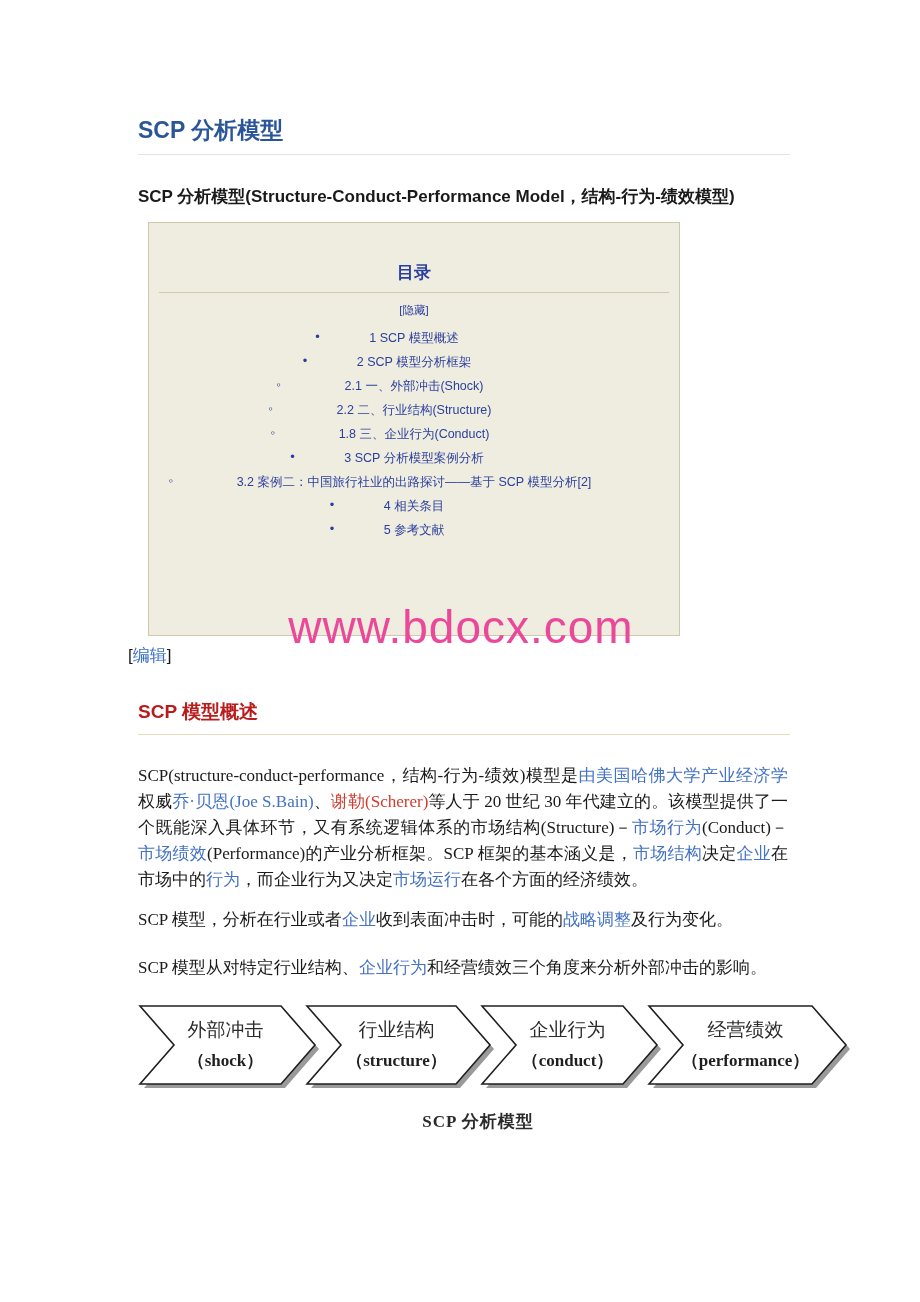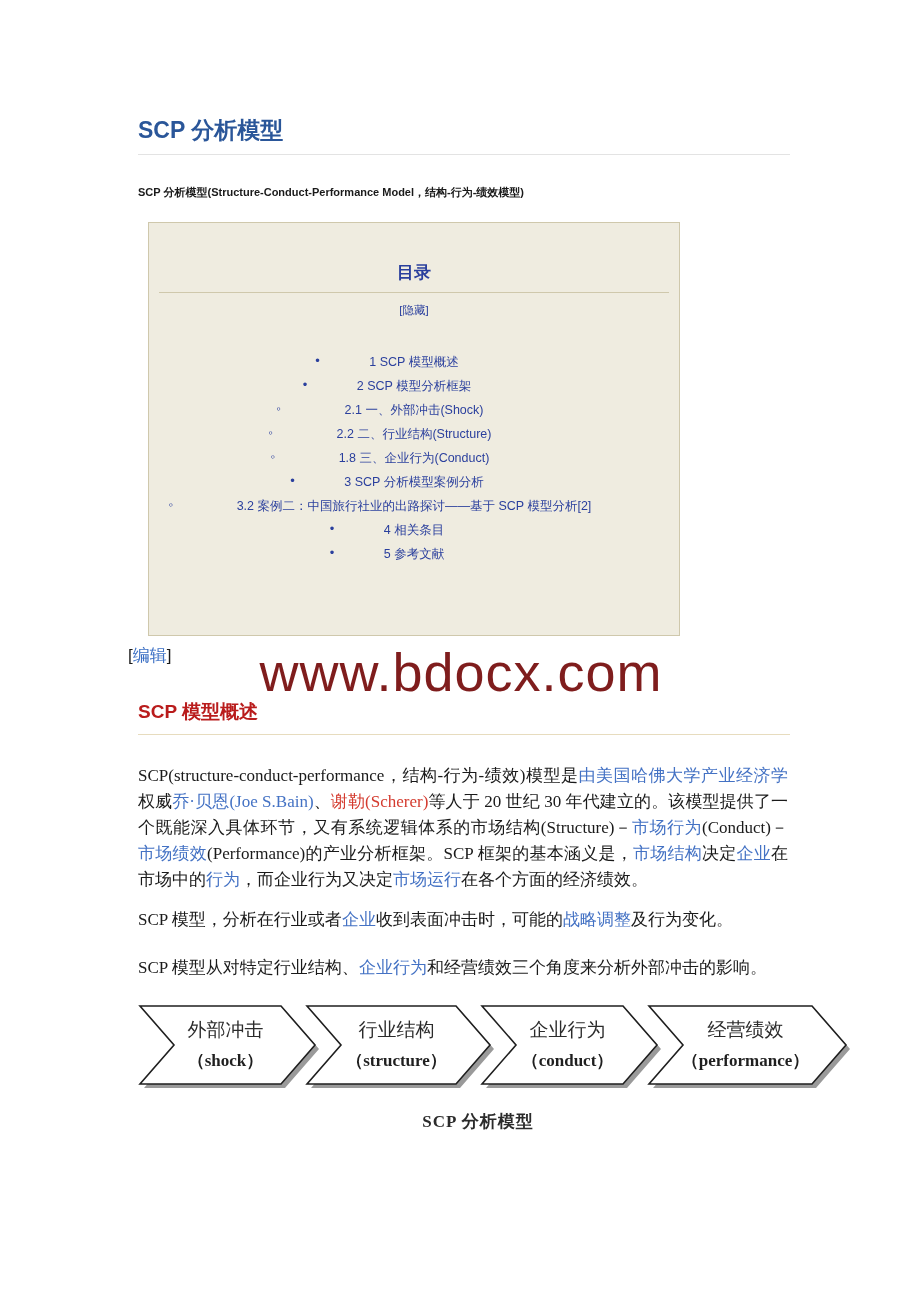--- a/index.html
+++ b/index.html
@@ -23,28 +23,27 @@
     height: 1302px;
   }
 
   
   .watermark {
     position: absolute;
     left: 236px;
     top: 600px;
     width: 450px;
     text-align: center;
-    font-size: 54px;
+    font-size: 46px;
     letter-spacing: 1px;
-    color: #7f1d1d;
+    color: #ec4899;
     font-family: "Liberation Sans", sans-serif;
     z-index: 5;
     pointer-events: none;
     white-space: nowrap;
-    margin-top: 41px;
   }
 
   
   .h1-wrap { position: absolute; left: 138px; top: 116px; width: 652px; }
   h1.doc-title {
     margin: 0;
     font-size: 23px;
     font-weight: bold;
     color: #2a5699;
     line-height: 1.25;
@@ -56,21 +55,21 @@
     background: #e3e3e3;
     width: 100%;
   }
 
   
   .subtitle {
     position: absolute;
     left: 138px;
     top: 185px;
     width: 660px;
-    font-size: 11px;
+    font-size: 17px;
     font-weight: bold;
     color: #1a1a1a;
     white-space: nowrap;
   }
 
   
   .toc-box {
     position: absolute;
     left: 148px;
     top: 222px;
@@ -93,21 +92,21 @@
     height: 1px;
     background: #cfc8ac;
   }
   .toc-hide {
     text-align: center;
     color: #2a3f9d;
     font-size: 11.5px;
     margin-top: 10px;
   }
   .toc-list {
-    margin-top: 32px;
+    margin-top: 8px;
   }
   .toc-line {
     position: relative;
     text-align: center;
     color: #2a3f9d;
     font-size: 12.5px;
     line-height: 23px;
     white-space: nowrap;
   }
   .toc-line .bullet {

